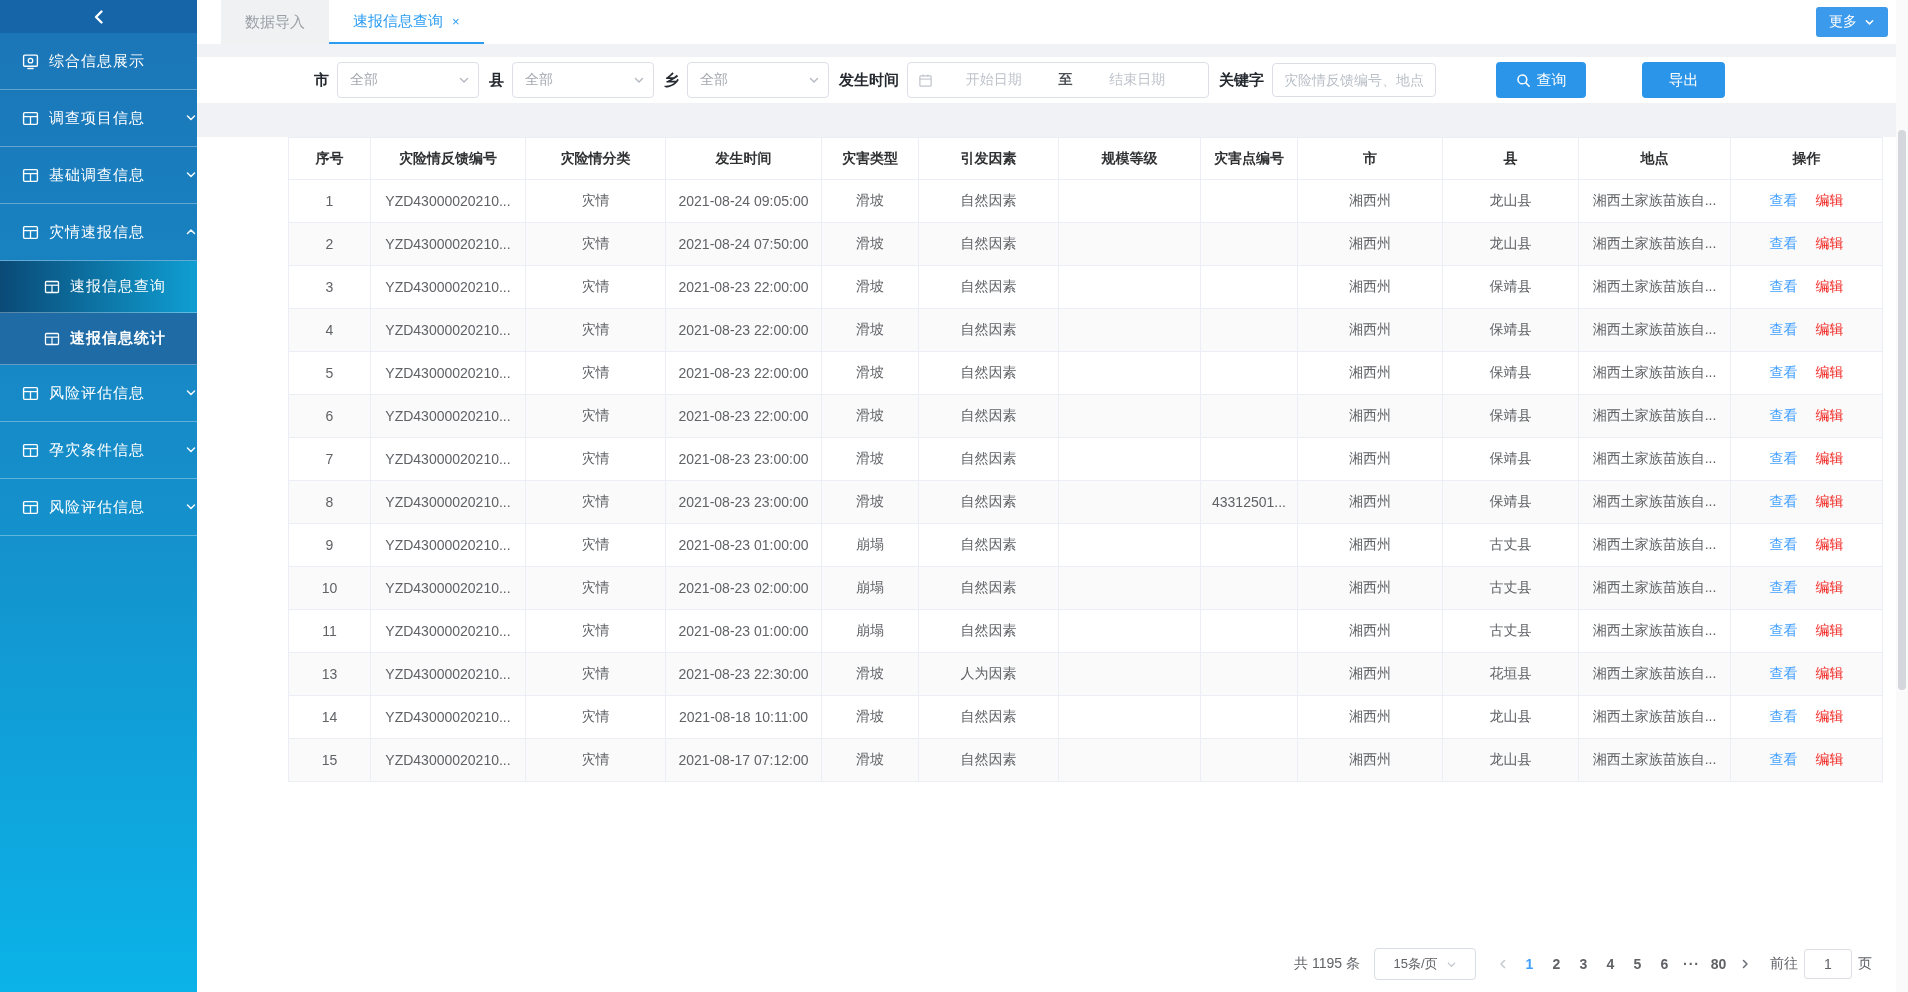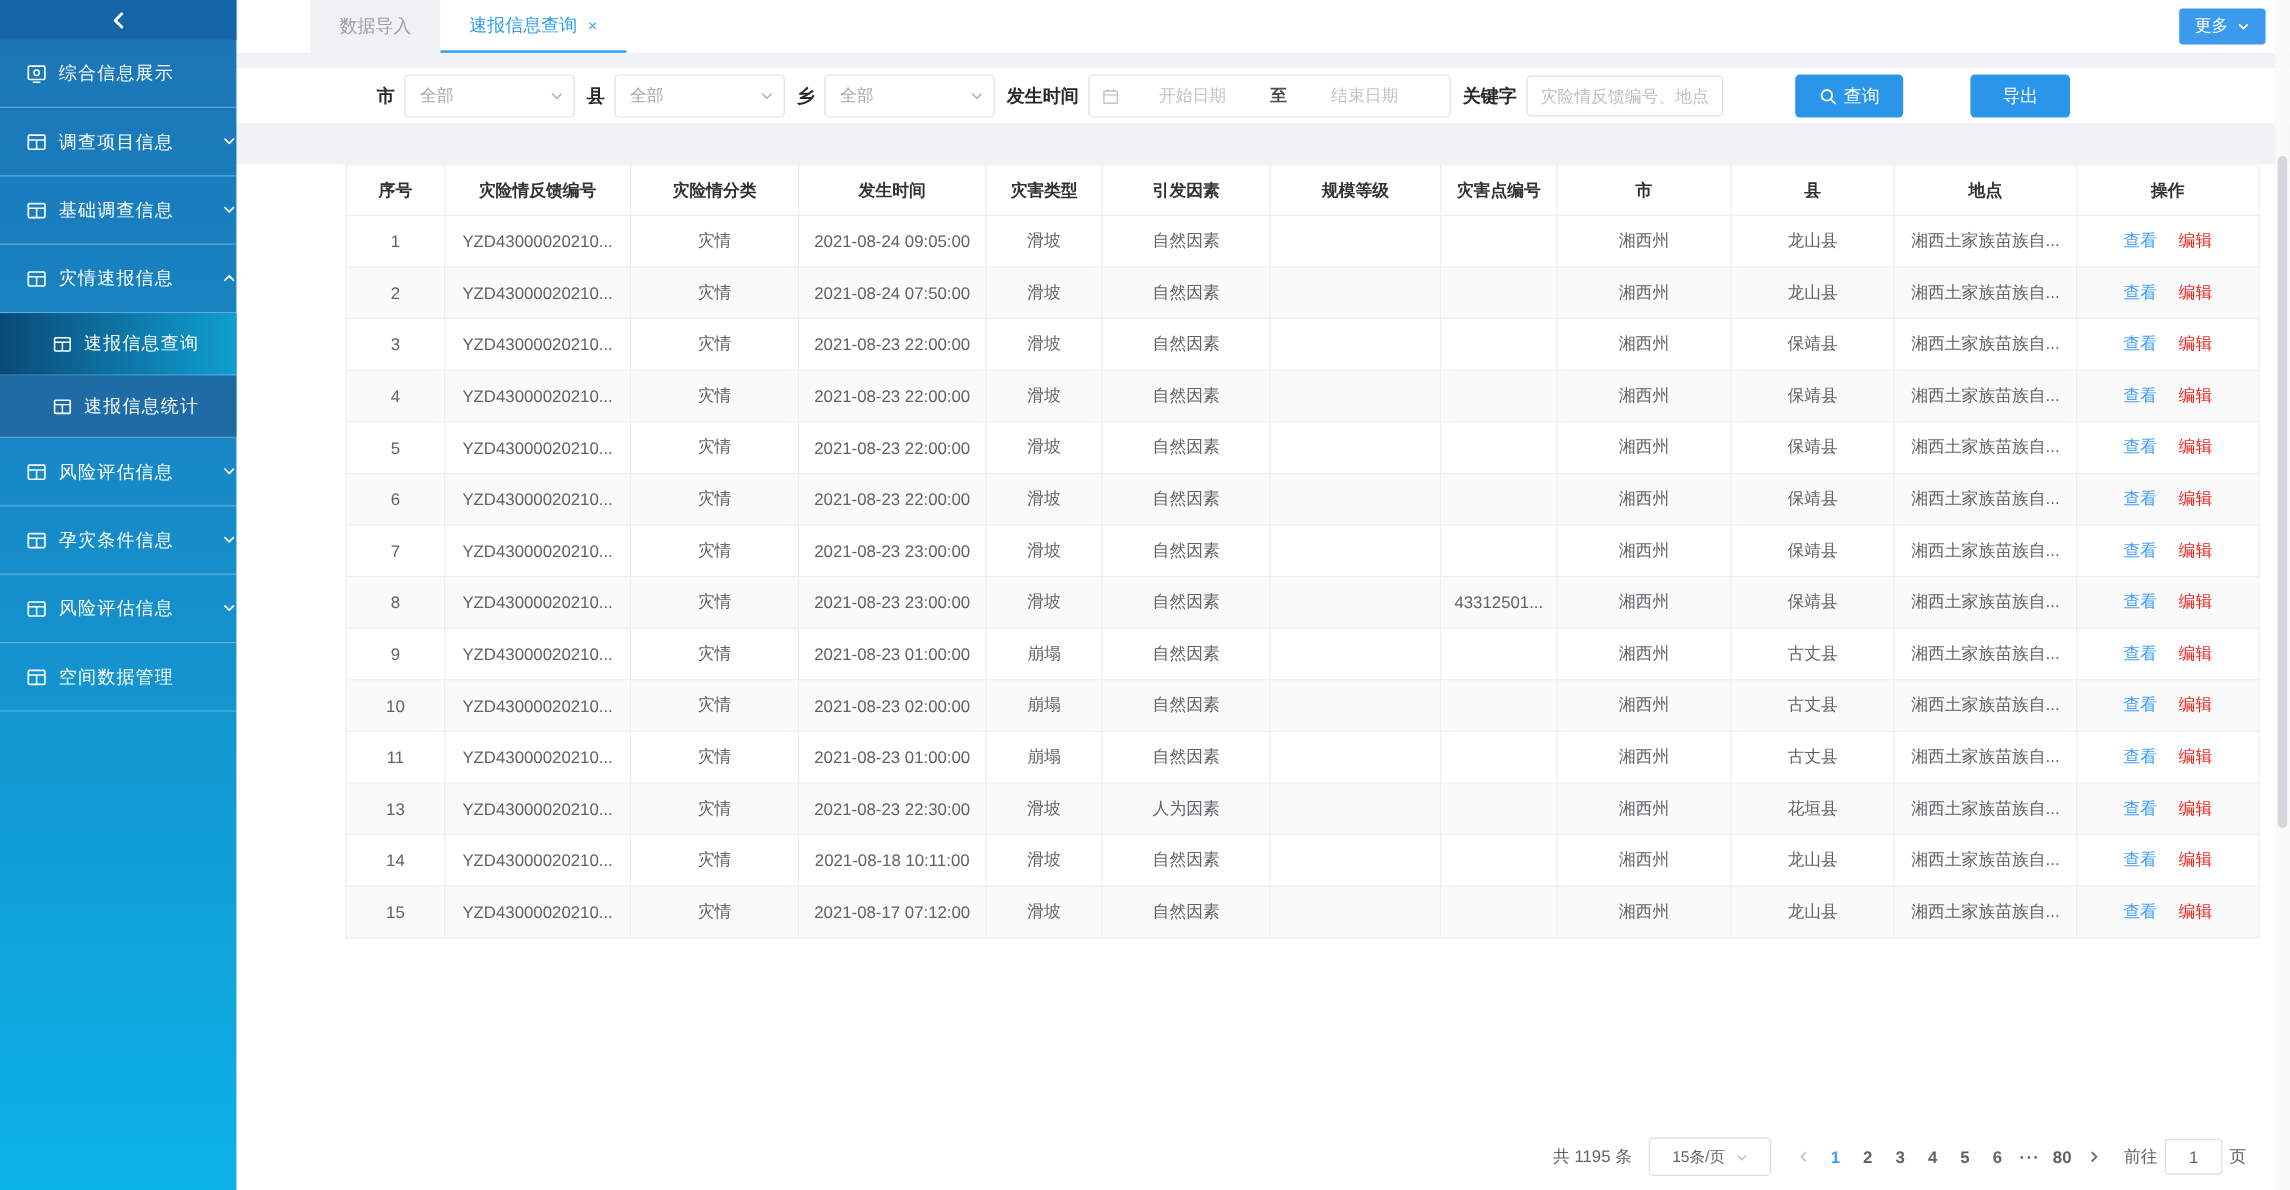--- a/index.html
+++ b/index.html
@@ -11,27 +11,27 @@
   }
   
   .sidebar{position:absolute;left:0;top:0;width:197px;height:992px;
     background:linear-gradient(180deg,#1c74b6 0%,#1492cd 55%,#0bb3e8 100%);z-index:5;}
   .sb-header{height:33px;background:#1565a8;display:flex;align-items:center;justify-content:center;cursor:pointer;}
   .sb-item{height:56px;display:flex;align-items:center;padding:0 0 0 22px;color:#fff;
     font-size:15px;letter-spacing:1px;cursor:pointer;border-bottom:1px solid rgba(255,255,255,.32);}
   .sb-item .txt{margin-left:10px;white-space:nowrap;}
   .sb-sub{height:51px;padding-left:44px;font-size:15px;}
   .sb-sub.active{background:linear-gradient(90deg,#0a4a77 0%,#0f9ed2 100%);}
-  .sb-sub.stat{background:#1e6ba6;}
+  .sb-sub.stat{background:#1e6ba6;font-weight:bold;}
   .chev-right{margin-left:auto;opacity:.95;}
   .icon16{flex:0 0 auto;}
   
   .main{position:absolute;left:197px;top:0;width:1711px;height:992px;display:flex;flex-direction:column;background:#f0f2f5;}
   
-  .tabbar{height:44px;background:#fff;display:flex;align-items:stretch;padding-left:62px;position:relative;flex:0 0 auto;}
+  .tabbar{height:44px;background:#fff;display:flex;align-items:stretch;padding-left:24px;position:relative;flex:0 0 auto;}
   .tab{display:flex;align-items:center;padding:0 24px;font-size:15px;color:#9aa0a6;cursor:pointer;background:#f0f1f3;}
   .tab.active{background:#fff;color:#2b9cf2;border-bottom:2px solid #2b9cf2;}
   .tab .close{margin-left:9px;font-size:13px;color:#2b9cf2;}
   .more-btn{position:absolute;right:20px;top:7px;height:30px;padding:0 13px;background:#3b9aeb;color:#fff;
     border:none;border-radius:3px;font-size:14px;display:flex;align-items:center;gap:7px;cursor:pointer;}
   .gap{height:13px;flex:0 0 auto;}
   
   .filter-section{height:46px;background:#fff;display:flex;align-items:center;padding-left:117px;flex:0 0 auto;}
   .flabel{font-weight:600;color:#24292f;font-size:15px;margin-right:8px;white-space:nowrap;}
   .select{width:120px;height:34px;border:1px solid #dcdfe6;border-radius:4px;background:#fff;display:flex;
@@ -180,28 +180,20 @@
         <rect x="1.5" y="2.5" width="13" height="11" rx="1" fill="none" stroke="#fff" stroke-width="1.3"></rect>
         <line x1="1.5" y1="6.2" x2="14.5" y2="6.2" stroke="#fff" stroke-width="1.2"></line>
         <line x1="8" y1="6.2" x2="8" y2="13.5" stroke="#fff" stroke-width="1.2"></line>
       </svg>
     <span class="txt">风险评估信息</span>
     <svg class="chev-right" width="12" height="12" viewBox="0 0 12 12">
         <path d="M2.5 4 L6 7.5 L9.5 4" fill="none" stroke="#fff" stroke-width="1.5" stroke-linecap="round" stroke-linejoin="round"></path>
       </svg>
   </div>
 
-  <div class="sb-item">
-    <svg class="icon16" width="17" height="17" viewBox="0 0 16 16">
-        <rect x="1.5" y="2.5" width="13" height="11" rx="1" fill="none" stroke="#fff" stroke-width="1.3"></rect>
-        <line x1="1.5" y1="6.2" x2="14.5" y2="6.2" stroke="#fff" stroke-width="1.2"></line>
-        <line x1="8" y1="6.2" x2="8" y2="13.5" stroke="#fff" stroke-width="1.2"></line>
-      </svg>
-    <span class="txt">空间数据管理</span>
-  </div>
 </div>
 
 <div class="main">
 
   <div class="tabbar">
     <div class="tab">
       <span>数据导入</span>
     </div>
     <div class="tab active">
       <span>速报信息查询</span>

